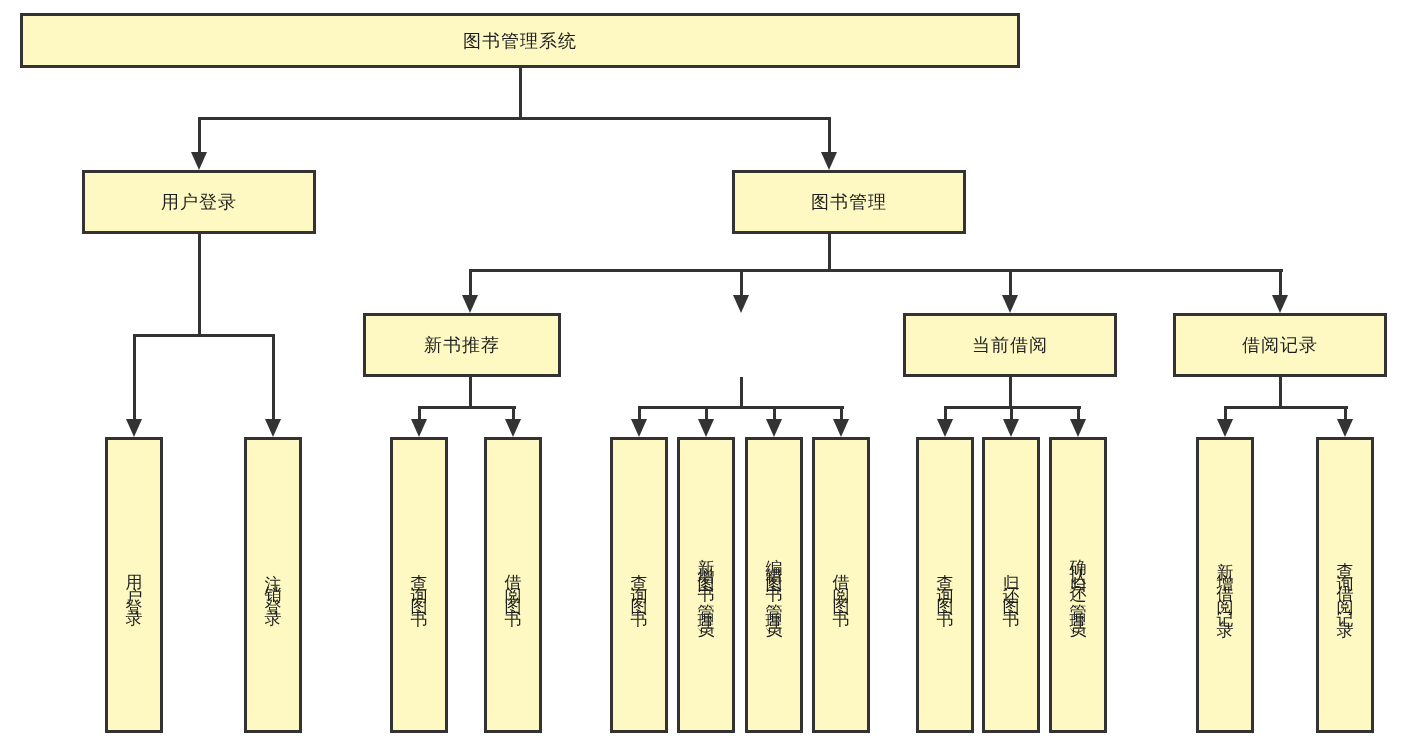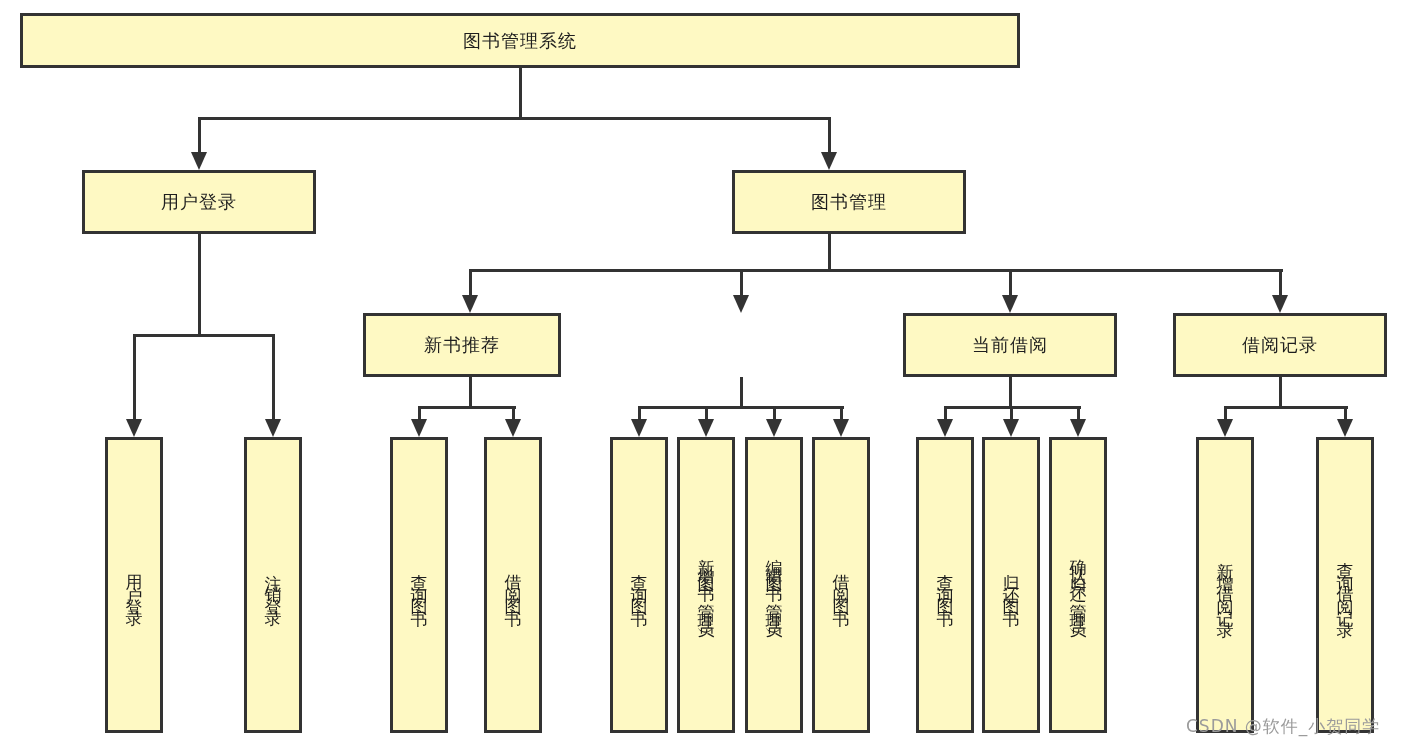--- a/index.html
+++ b/index.html
@@ -161,15 +161,14 @@
     <span class="vtext tight">确认归还（管理员）</span>
   </div>
 
   <div class="box leaf" style="left:1196px; top:437px; width:58px; height:296px;">
     <span class="vtext">新增借阅记录</span>
   </div>
   <div class="box leaf" style="left:1316px; top:437px; width:58px; height:296px;">
     <span class="vtext">查询借阅记录</span>
   </div>
 
-  <div class="watermark" style="color: rgb(155, 155, 155);">CSDN @软件_小贺同学</div>
 
 </div>
 
 </body></html>

